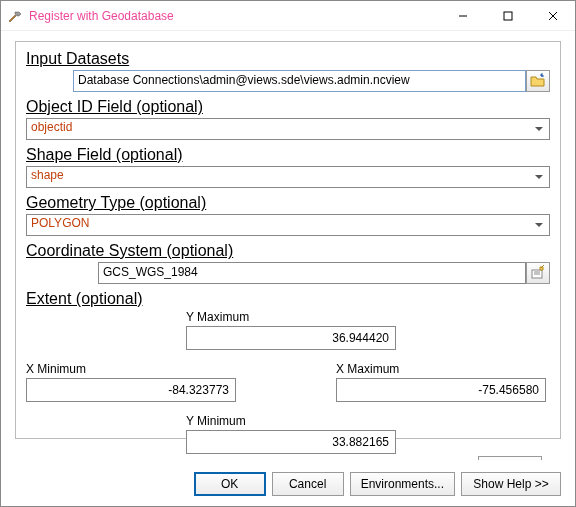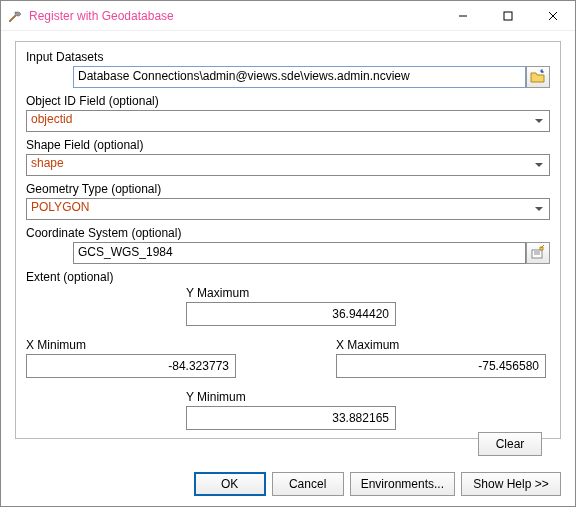--- a/index.html
+++ b/index.html
@@ -46,41 +46,42 @@
     padding: 10px 14px 6px 14px;
     overflow: hidden;
   }
   .inner {
     border: 1px solid #bbb;
     height: 398px;
     padding: 8px 10px 10px 10px;
     position: relative;
   }
   .label {
-    font-size: 12px;
+    font-size: 16px;
     color: #000;
     margin-top: 6px;
     margin-bottom: 2px;
+    text-decoration: underline;
   }
   .label.first { margin-top: 0; }
   .row {
     display: flex;
     align-items: stretch;
     padding-left: 47px;
   }
   .textfield {
     flex: 1;
     border: 1px solid #7a9fcb;
     background: #fff;
     height: 22px;
     padding: 2px 4px;
     font-size: 12px;
     color: #000;
   }
-  .textfield.plain { border: 1px solid #888; }
+  .textfield.plain { border: 1px solid #888; margin-left: 25px; }
   .select {
     width: 100%;
     border: 1px solid #888;
     background: #fff;
     height: 22px;
     padding: 1px 20px 1px 4px;
     font-size: 12px;
     color: #c2410c;
     position: relative;
   }

